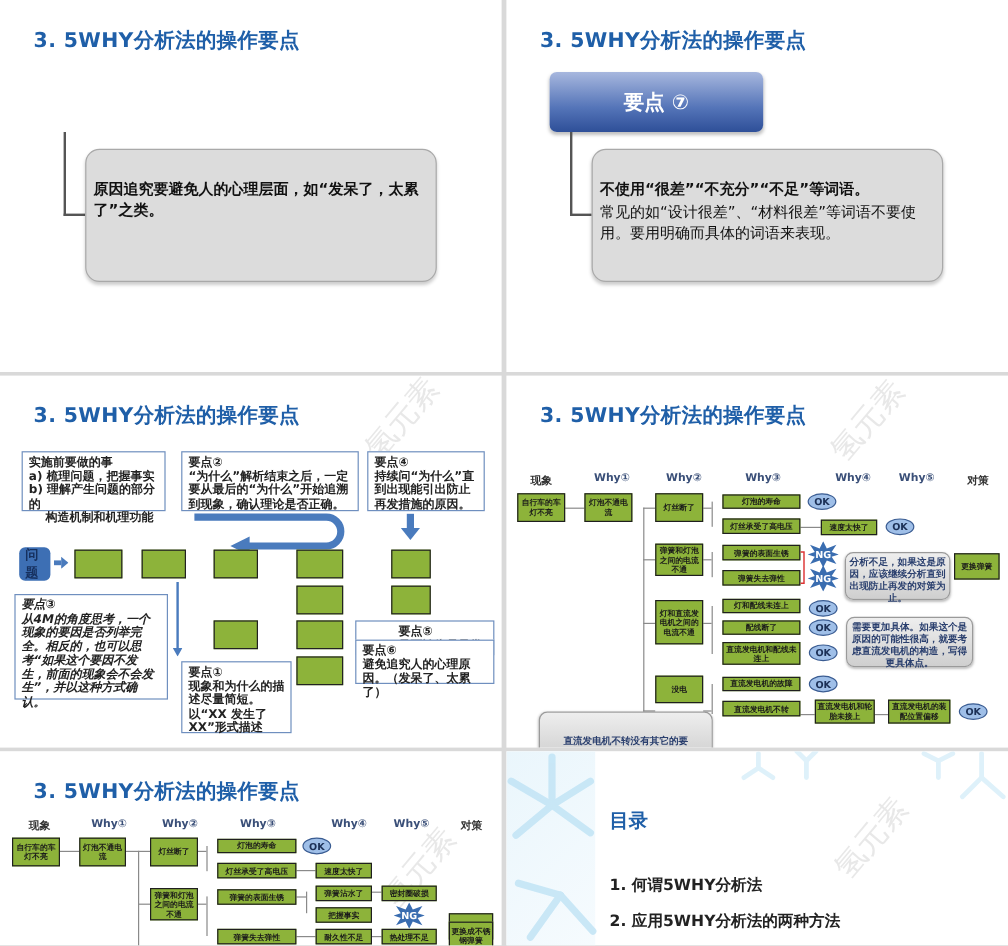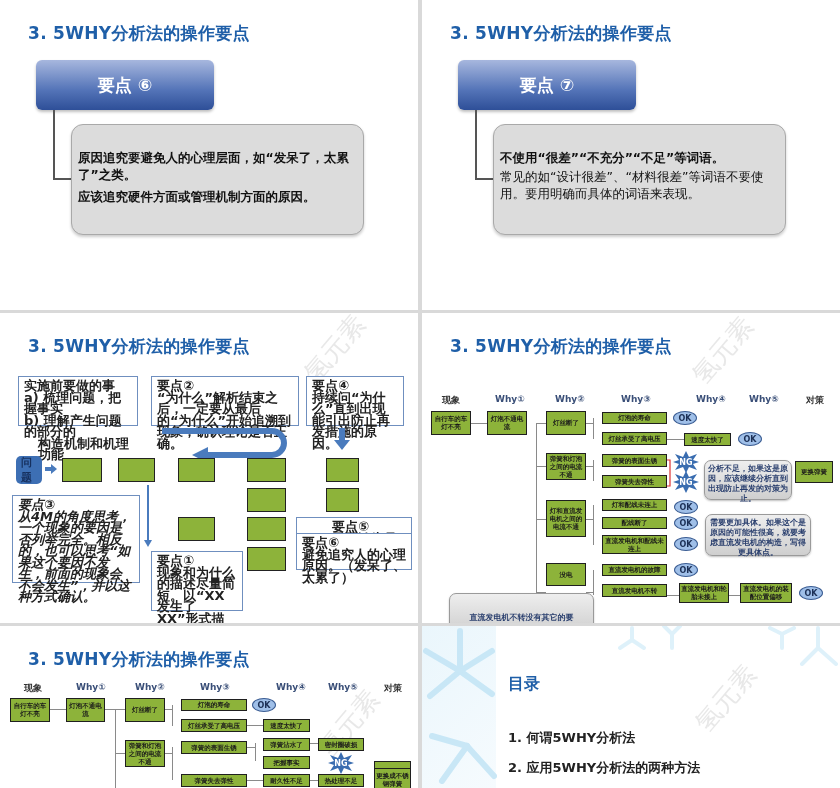--- a/index.html
+++ b/index.html
@@ -17,21 +17,21 @@
 
 .pt-header{position:absolute;left:36px;top:60px;width:178px;height:50px;border-radius:6px;
   background:linear-gradient(#a7b7de,#5474b8 60%,#2e4f98);color:#fff;font-size:17px;font-weight:bold;
   display:flex;align-items:center;justify-content:center;box-shadow:0 2px 3px rgba(0,0,0,.25);}
 .pt-conn{position:absolute;left:53px;top:110px;width:18px;height:70px;border-left:2px solid #555;border-bottom:2px solid #555;}
 .pt-box{position:absolute;left:71px;top:124px;width:293px;height:111px;border-radius:12px;background:#dcdcdc;border:1px solid #a9a9a9;
   box-shadow:0 2px 3px rgba(0,0,0,.2);padding:24px 6px 0 6px;font-size:12.5px;color:#111;line-height:17px;}
 .pt-box p{margin-bottom:5px;}
 .b{font-weight:bold;}
 
-.nbox{position:absolute;border:1.5px solid #6f8fbf;background:#fff;font-size:13px;line-height:11.5px;padding:3px 5px;color:#222;font-weight:bold;}
+.nbox{position:absolute;border:1.5px solid #6f8fbf;background:#fff;font-size:10px;line-height:11.5px;padding:3px 5px;color:#222;font-weight:bold;}
 .gbox{position:absolute;background:#8db33a;border:1.5px solid #222;}
 .wenti{position:absolute;left:16px;top:143px;width:26px;height:28px;background:#3d6fb4;border-radius:5px;color:#16305e;font-size:11px;font-weight:bold;display:flex;align-items:center;}
 
 .col-h{position:absolute;font-size:9px;font-weight:bold;color:#333;white-space:nowrap;}
 .col-h.blue{color:#3a4f78;}
 .tb{position:absolute;background:#8db33a;border:1.5px solid #1f1f1f;font-size:6.5px;line-height:8px;color:#1a1a1a;display:flex;align-items:center;justify-content:center;text-align:center;font-weight:bold;padding:0 1px;}
 .ok{position:absolute;width:24px;height:14px;border-radius:50%;background:#9fbfe8;border:1.5px solid #3a5c92;font-size:8px;font-weight:bold;color:#1b2f55;display:flex;align-items:center;justify-content:center;}
 .ng{position:absolute;width:26px;height:22px;color:#fff;font-size:8px;font-weight:bold;display:flex;align-items:center;justify-content:center;}
 .ng svg{position:absolute;left:0;top:0;}
 .ng span{position:relative;}
@@ -40,25 +40,23 @@
 
 .toc-title{position:absolute;left:86px;top:48px;font-size:16px;font-weight:bold;color:#1f5fa8;}
 .toc-item{position:absolute;left:86px;font-size:13px;font-weight:bold;color:#222;white-space:nowrap;}
 .wm{position:absolute;color:rgba(190,190,190,.35);font-size:26px;transform:rotate(-50deg);white-space:nowrap;pointer-events:none;}
 </style>
 </head>
 <body>
 
 <div class="slide s1">
   <div class="title">3. 5WHY分析法的操作要点</div>
-  <div class="pt-header">要点 ⑥</div>
   <div class="pt-conn"></div>
   <div class="pt-box">
     <p class="b">原因追究要避免人的心理层面，如“发呆了，太累了”之类。</p>
-    <p class="b">应该追究硬件方面或管理机制方面的原因。</p>
   </div>
 </div>
 
 <div class="slide s2">
   <div class="title">3. 5WHY分析法的操作要点</div>
   <div class="pt-header">要点 ⑦</div>
   <div class="pt-conn"></div>
   <div class="pt-box">
     <p class="b" style="margin-bottom:2px">不使用“很差”“不充分”“不足”等词语。</p>
     <p>常见的如“设计很差”、“材料很差”等词语不要使用。要用明确而具体的词语来表现。</p>

